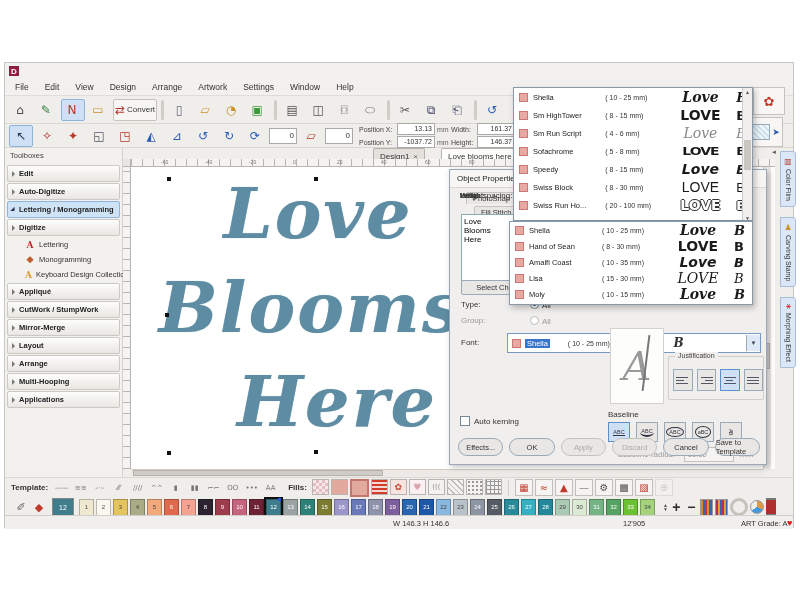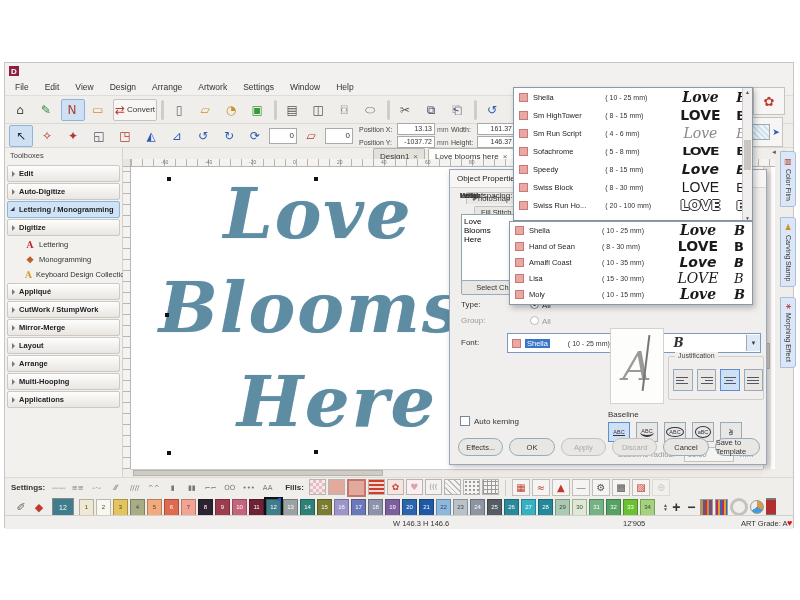--- a/index.html
+++ b/index.html
@@ -25,21 +25,21 @@
   .tbtn.labelbtn{border:1px solid #c6c3be;background:#f7f6f4;}
   .mini-input{width:22px;height:14px;border:1px solid #aaa;background:#fff;font-size:8px;text-align:right;padding:0 2px;display:inline-flex;align-items:center;justify-content:flex-end;}
 
   .xform{display:flex;flex-direction:column;gap:1px;font-size:7px;margin-left:4px;}
   .xrow{display:flex;align-items:center;gap:2px;}
   .xlab{width:36px;color:#444;}
   .xbox{width:32px;height:10px;border:1px solid #aaa;background:#fff;text-align:right;padding:0 2px;line-height:10px;}
   .xunit{color:#666;width:12px;}
 
   
-  .tabbar{left:368px;top:85px;height:15px;display:flex;gap:3px;font-size:8px;}
+  .tabbar{left:368px;top:85px;height:15px;display:flex;gap:16px;font-size:8px;}
   .dtab{display:flex;align-items:center;gap:4px;padding:0 6px;border:1px solid #b5b2ae;border-bottom:none;background:#e4e1dd;border-radius:2px 2px 0 0;}
   .dtab.active{background:#fdfdfc;}
   .dtab .x{font-style:normal;color:#666;font-size:8px;}
 
   
   .leftpanel{left:0;top:85px;width:118px;height:330px;background:#f3f1ee;border-right:1px solid #d5d2cd;font-size:7.5px;}
   .lp-head{padding:3px 0 4px 5px;color:#444;}
   .tbx{display:flex;align-items:center;gap:4px;height:15px;padding-left:4px;}
   .tbx.header{background:linear-gradient(#fdfdfc,#e9e6e2);border:1px solid #ccc9c4;border-radius:2px;margin:1px 2px;font-weight:bold;color:#222;}
   .tbx.header.active{background:#cfe3f7;border-color:#8fb4dc;}
@@ -774,21 +774,21 @@
           <i class="ficon"></i>
           <span class="fname">Moly</span>
           <span class="frange">( 10 -  15 mm)</span>
           <span class="fprev">Love</span>
           <span class="fb">B</span>
         </div>
         </div>
     </div>
 
     <div class="outrow abs">
-      <span class="cap">Settings:</span>
+      <span class="cap">Template:</span>
       <span style="display:flex;gap:2px;">
 
       <span class="ostyle">
             <span>——</span>
           </span>
           <span class="ostyle">
             <span>≡≡</span>
           </span>
           <span class="ostyle">
             <span>–·–</span>

